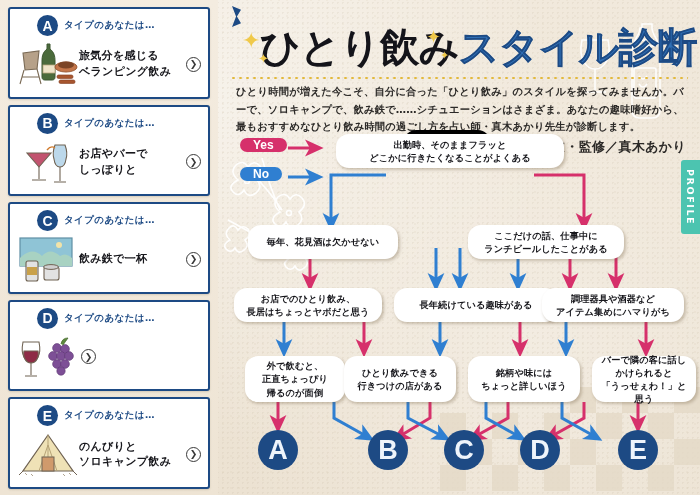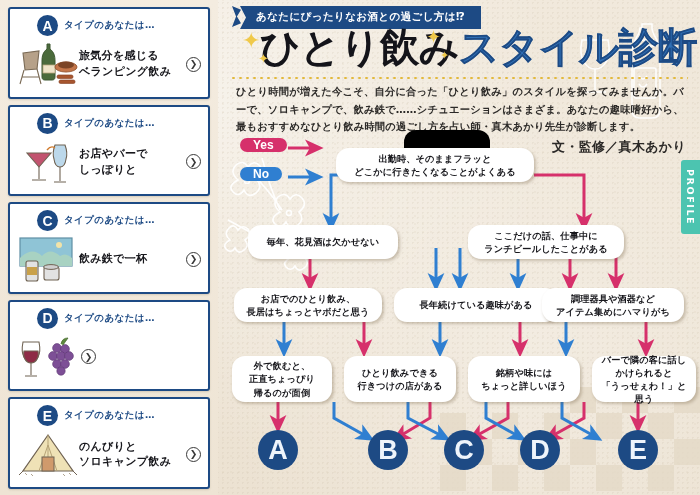--- a/index.html
+++ b/index.html
@@ -353,21 +353,20 @@
         <path d="M12 18 q-3 14 2 22 q4 7 11 7 q7 0 11 -7 q5 -8 2 -22 z"></path>
         <path d="M25 47 L25 68 M14 70 L36 70"></path>
         <path d="M72 6 l0 -4 l10 0 l0 4 c0 8 8 12 8 24 l0 58 c0 5 -3 8 -8 8 l-12 0 c-5 0 -8 -3 -8 -8 l0 -58 c0 -12 8 -16 8 -24 z"></path>
         <rect x="64" y="46" width="22" height="30" rx="2"></rect>
         <path d="M70 18 l14 0 M70 24 l14 0"></path>
         <path d="M69 54 q4 6 8 0 M69 62 q4 6 8 0"></path>
       </g>
     </svg>
 
     <div class="ribbon-tail-l"></div>
-    <div class="ribbon">あなたにぴったりなお酒との過ごし方は⁉</div>
 
     <div class="title-wrap">
       <span class="title-a">ひとり飲み</span>
       <span class="title-b">スタイル診断</span>
     </div>
     <span class="spark" style="left:24px;top:30px;font-size:22px">✦</span>
     <span class="spark" style="left:40px;top:52px;font-size:13px">✦</span>
     <span class="spark" style="left:208px;top:28px;font-size:18px">✦</span>
     <span class="spark" style="left:222px;top:50px;font-size:11px">✦</span>
 
@@ -422,21 +421,21 @@
           <path d="M344 272 L344 288 L376 306" stroke="#2f7fd1" marker-end="url(#ah-b)"></path>
           <path d="M420 272 L420 294" stroke="#d6306b" marker-end="url(#ah-p)"></path>
         </g>
       </svg>
 
       <div class="legend-pill pill-yes">Yes</div>
       <div class="legend-pill pill-no">No</div>
 
       <div class="start-chip">START</div>
 
-      <div class="qbox" style="left:118px;top:18px;width:198px;height:34px">
+      <div class="qbox" style="left:118px;top:4px;width:228px;height:34px">
         <div>
           <div>出勤時、そのままフラッと</div>
           <div>どこかに行きたくなることがよくある</div>
         </div>
       </div>
 
       <div class="qbox" style="left:30px;top:95px;width:150px;height:34px">
         <div>毎年、花見酒は欠かせない</div>
       </div>
 
@@ -458,21 +457,21 @@
         <div>長年続けている趣味がある</div>
       </div>
 
       <div class="qbox" style="left:324px;top:158px;width:142px;height:34px">
         <div>
           <div>調理器具や酒器など</div>
           <div>アイテム集めにハマりがち</div>
         </div>
       </div>
 
-      <div class="qbox" style="left:14px;top:226px;width:100px;height:46px">
+      <div class="qbox" style="left:27px;top:226px;width:100px;height:46px">
         <div>
           <div>外で飲むと、</div>
           <div>正直ちょっぴり</div>
           <div>帰るのが面倒</div>
         </div>
       </div>
 
       <div class="qbox" style="left:126px;top:226px;width:112px;height:46px">
         <div>
           <div>ひとり飲みできる</div>

